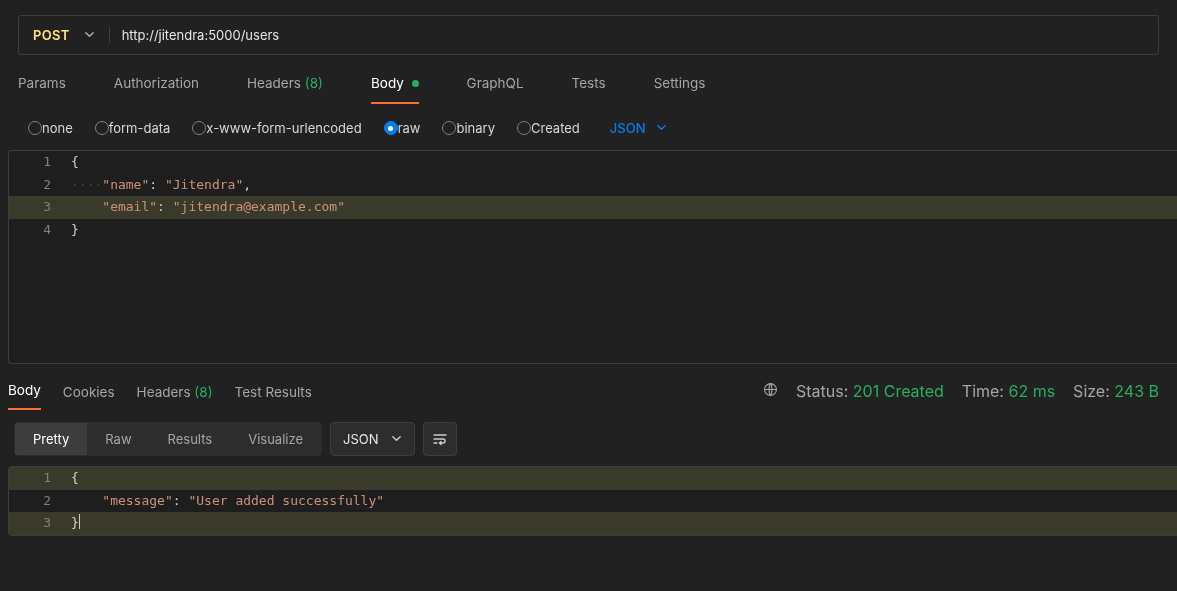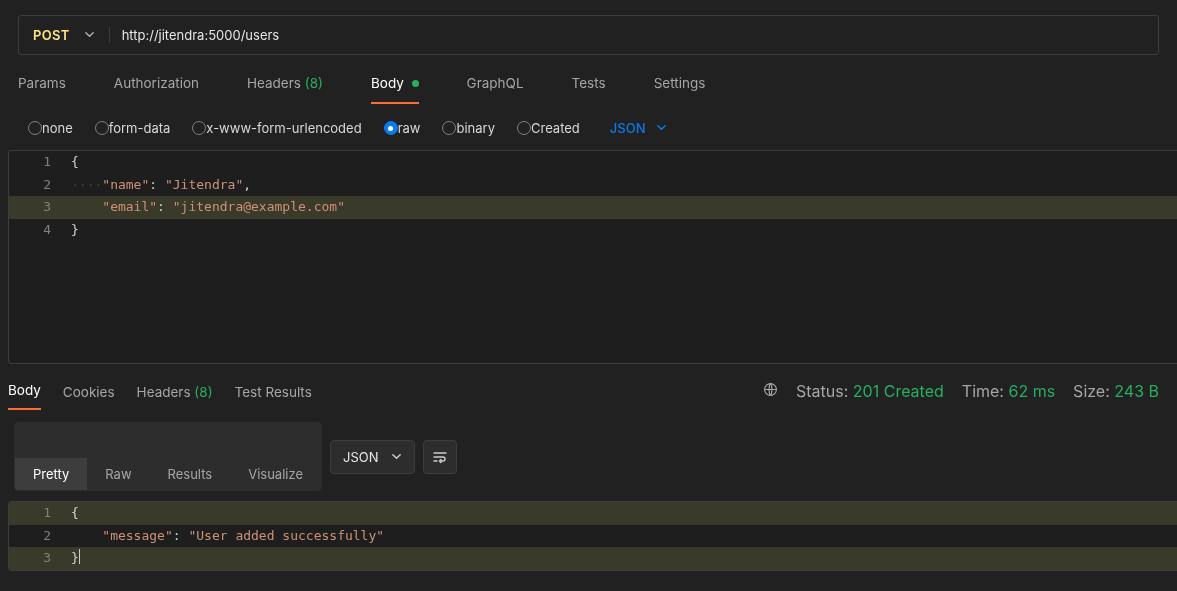--- a/index.html
+++ b/index.html
@@ -169,21 +169,20 @@
     display: flex;
     background: #2d2d2d;
     border: 1px solid #2d2d2d;
     border-radius: 4px;
     overflow: hidden;
   }
   .seg {
     padding: 8px 18px;
     color: #a6a6a6;
     cursor: pointer;
-    margin-top: 35px;
   }
   .seg.active {
     background: #3d3d3d;
     color: #ffffff;
   }
   .format-select {
     background: #2d2d2d;
     border: 1px solid #3d3d3d;
     border-radius: 4px;
     padding: 8px 12px;

